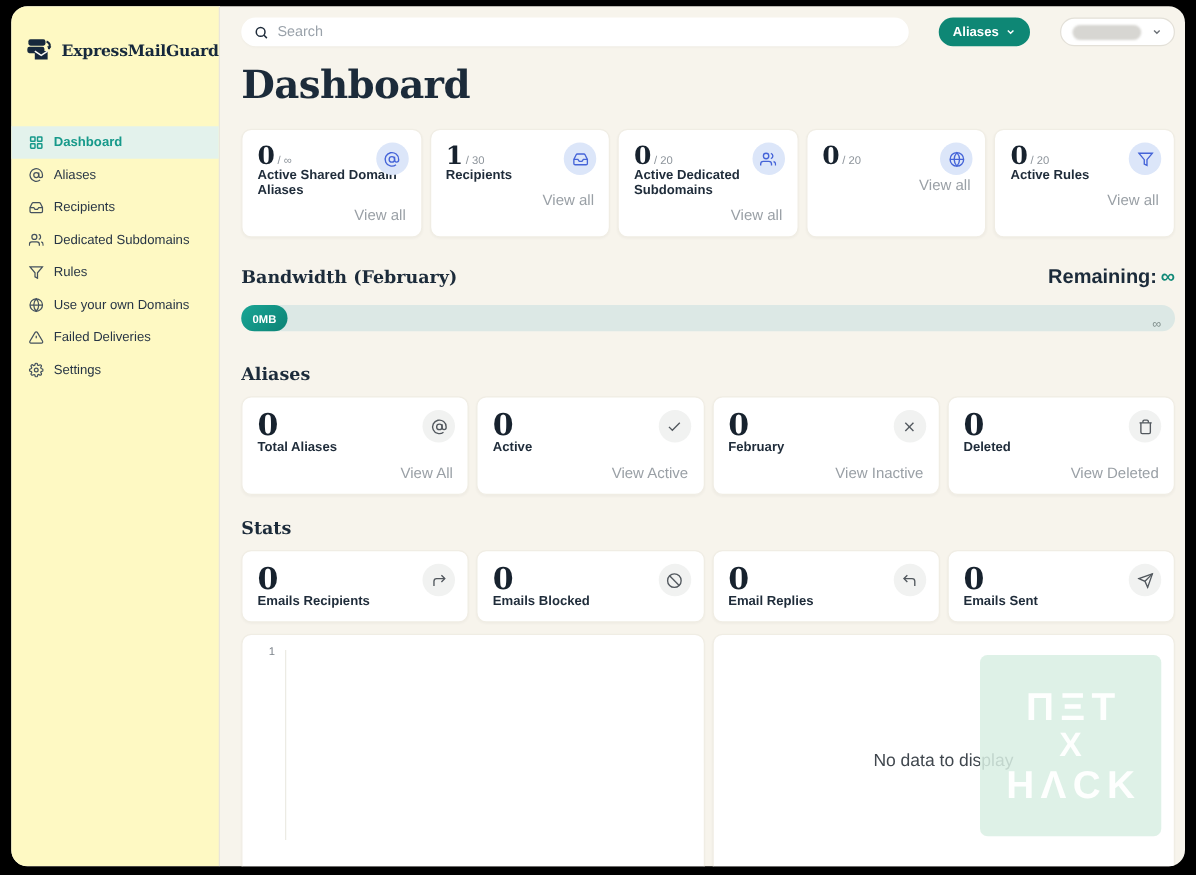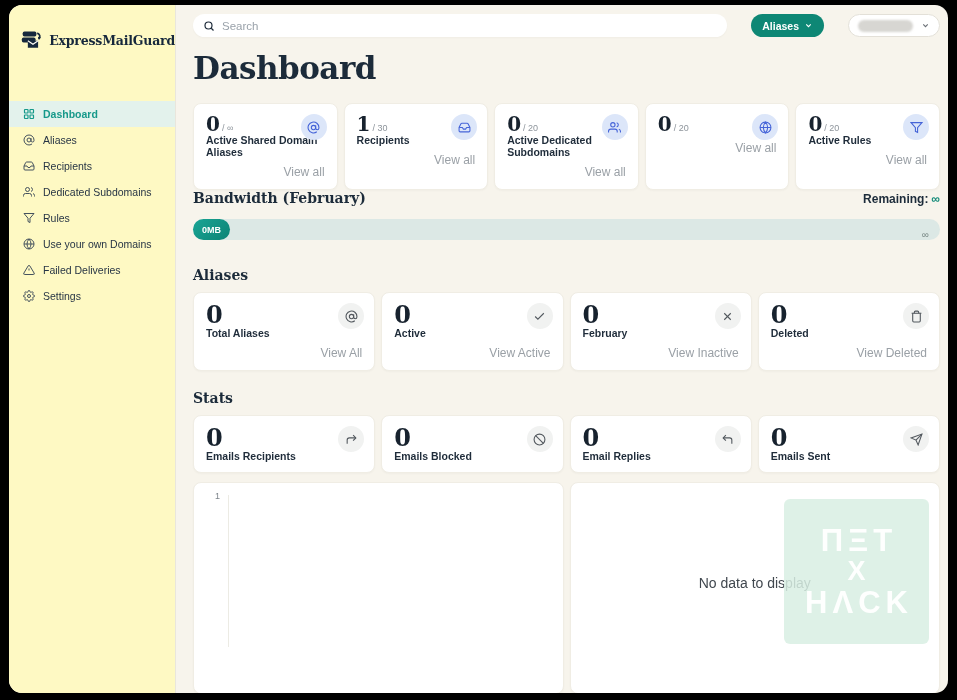--- a/index.html
+++ b/index.html
@@ -41,22 +41,22 @@
   .icon-circle.blue { background:#dce6f9; } .icon-circle.blue svg { stroke:#4564d8; }
   .icon-circle.gray { background:#f1f2f1; } .icon-circle.gray svg { stroke:#52585e; }
   .icon-circle svg { width:13px; height:13px; }
   .card-label { font-size:10.5px; color:#1f2c3a; font-weight:bold; font-weight:600; }
   .card-link { font-size:12px; color:#9aa0a6; margin-top:7px; cursor:pointer;text-align:right; }
   .grid5 { display:grid; grid-template-columns:repeat(5,1fr); gap:6px; }
   .grid4 { display:grid; grid-template-columns:repeat(4,1fr); gap:6px; }
   .grid2 { display:grid; grid-template-columns:1fr 1fr; gap:6px; }
   h2.section { font-family:"DejaVu Serif", serif; font-size:14px; font-weight:700; color:#1c2b3a; }
   
-  .bw-row { display:flex; justify-content:space-between; align-items:baseline; }
-  .bw-remaining { font-size:12px; font-weight:bold; color:#1c2b3a; }
+  .bw-row { display:flex; justify-content:space-between; align-items:baseline; margin-top:23px; }
+  .bw-remaining { font-size:16px; font-weight:bold; color:#1c2b3a; }
   .bw-remaining b { color:#128a78; margin-left:3px; }
   .bw-bar { margin-top:13px; height:21px; border-radius:11px; background:#dce8e5; display:flex; align-items:flex-end; justify-content:space-between; }
   .bw-pill { height:21px; border-radius:11px; background:linear-gradient(135deg,#1aa595,#0c8375); color:#fff; font-size:9px; font-weight:bold; display:flex; align-items:center; padding:0 9px; }
   .bw-end { font-size:10px; color:#7d8c89; margin-right:11px; }
   .mt27 { margin-top:27px; } .mt9 { margin-top:9px; } .mt19 { margin-top:19px; }
   .alias-num { font-size:24px; }
   
   .chart-card { height:212px; padding:12px 14px 0 10px; }
   .plot-wrap { position:relative; margin-left:24px; height:152px; border-left:1px solid #ecebe4; }
   .ytick { position:absolute; font-size:9px; color:#7d848b; }

